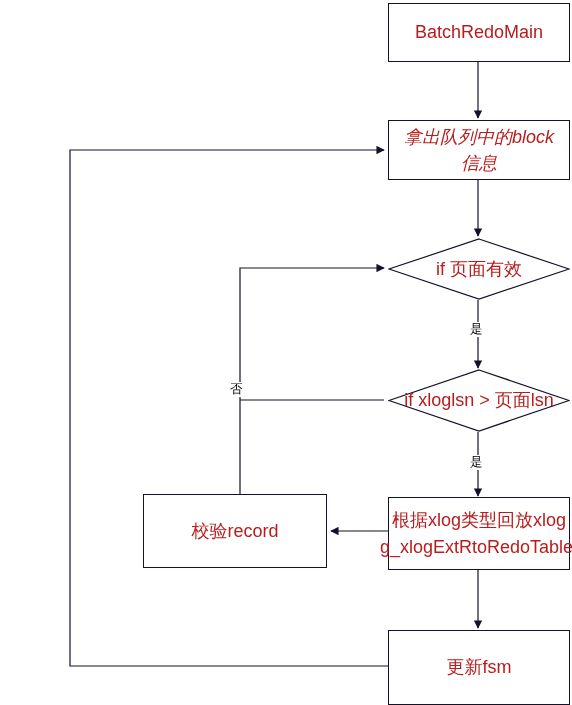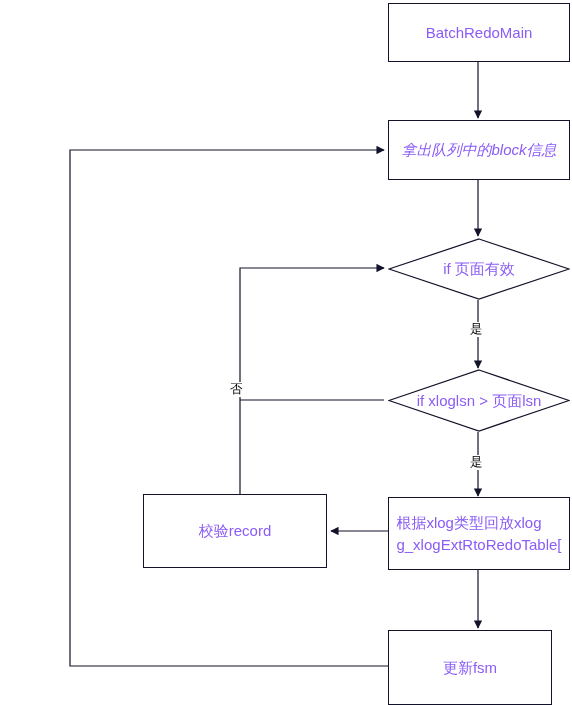--- a/index.html
+++ b/index.html
@@ -21,22 +21,23 @@
     top: 0;
     width: 572px;
     height: 705px;
   }
   .node {
     position: absolute;
     box-sizing: border-box;
     display: flex;
     align-items: center;
     justify-content: center;
-    color: #8b5cf6;
-    font-size: 15px;
+    text-align: center;
+    color: #b91c1c;
+    font-size: 18px;
     line-height: 1.45;
   }
   .box {
     border: 1px solid #12122b;
     background: #ffffff;
   }
   .box .label {
     padding: 0 6px;
     white-space: pre-line;
   }
@@ -120,21 +121,21 @@
 
   <div class="node box" style="left:143px; top:494px; width:184px; height:74px;">
     <span class="label">校验record</span>
   </div>
 
   <div class="node box" style="left:388px; top:497px; width:182px; height:73px;">
     <span class="label">根据xlog类型回放xlog
 g_xlogExtRtoRedoTable[</span>
   </div>
 
-  <div class="node box" style="left:388px; top:630px; width:164px; height:75px;">
+  <div class="node box" style="left:388px; top:630px; width:182px; height:75px;">
     <span class="label">更新fsm</span>
   </div>
 
 
   <div class="edge-label" style="left:468px; top:322px;">是</div>
 
   <div class="edge-label" style="left:228px; top:382px;">否</div>
 
   <div class="edge-label" style="left:468px; top:455px;">是</div>
 

